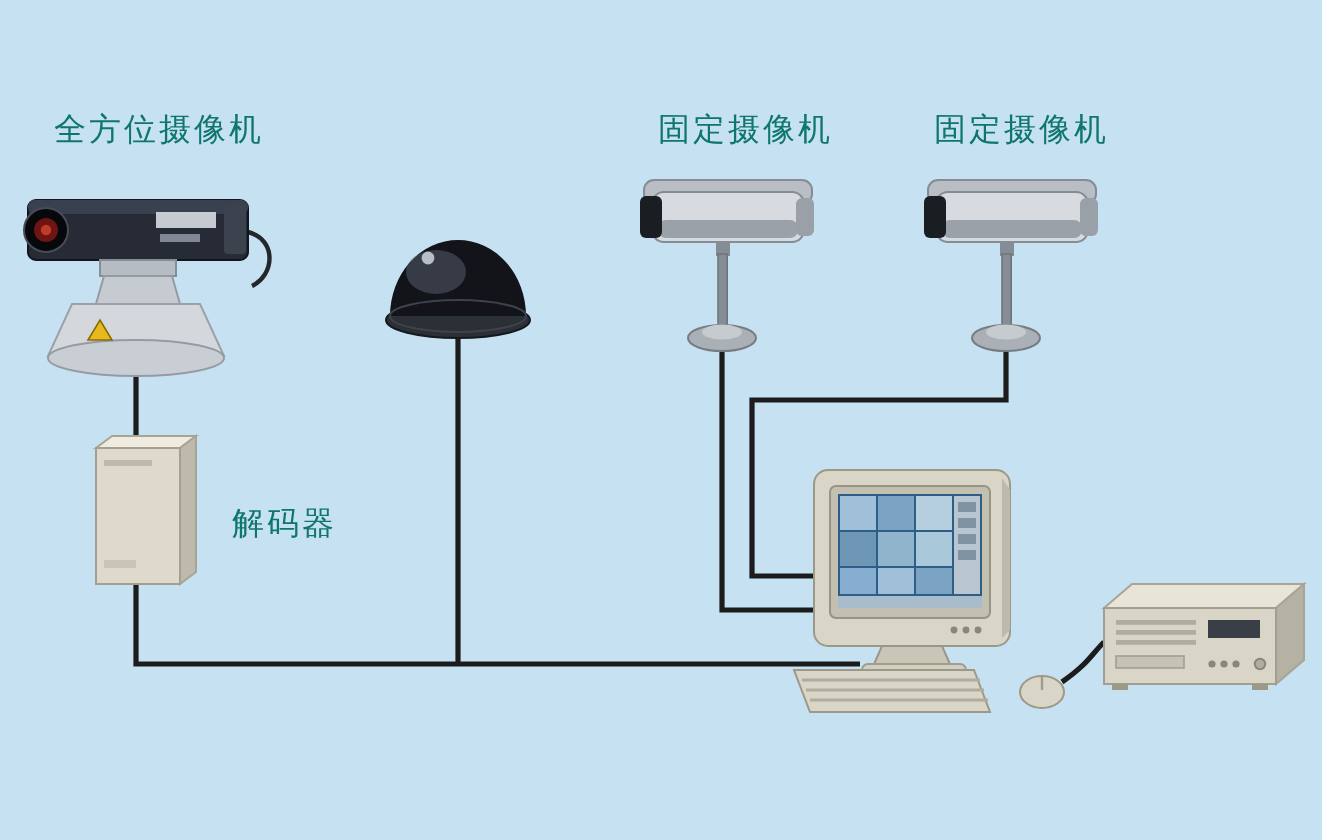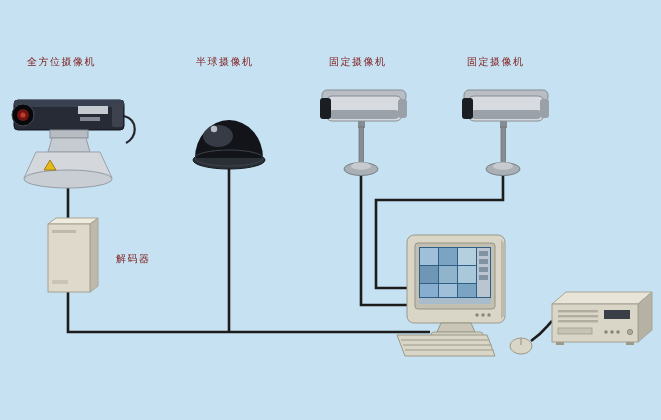--- a/index.html
+++ b/index.html
@@ -3,21 +3,21 @@
 <meta charset="utf-8">
 <style>
   * { margin:0; padding:0; box-sizing:border-box; }
   html,body { width:100%; height:100%; }
   body { background:#9db6c6; font-family:"Liberation Serif", serif; }
   #canvas {
     position:relative; width:661px; height:420px;
     background:#c6e2f2; overflow:hidden;
   }
   .label {
-    position:absolute; color:#7f1d1d; font-size:10px;
+    position:absolute; color:#0f766e; font-size:16px;
     letter-spacing:1.5px; white-space:nowrap;
     font-family:"Liberation Serif","DejaVu Serif",serif;
   }
   .dev { position:absolute; display:block; }
   #wires { position:absolute; left:0; top:0; }
   .wire { fill:none; stroke:#1c1c1c; stroke-width:2.6; stroke-linejoin:miter; }
   .cable { fill:none; stroke:#23262b; stroke-width:2.2; }
 </style>
 </head>
 <body>
@@ -141,18 +141,17 @@
     <rect x="58" y="24" width="26" height="9" fill="#3a3e46"></rect>
     <circle cx="60" cy="46" r="1.8" fill="#8a8678"></circle>
     <circle cx="66" cy="46" r="1.8" fill="#8a8678"></circle>
     <circle cx="72" cy="46" r="1.8" fill="#8a8678"></circle>
     <circle cx="84" cy="46" r="2.6" fill="#b0aca0" stroke="#8a8678"></circle>
     <rect x="10" y="56" width="8" height="3" fill="#9d9989"></rect>
     <rect x="80" y="56" width="8" height="3" fill="#9d9989"></rect>
   </svg>
 
   <div class="label" style="left:27px;top:55px">全方位摄像机</div>
-  <div class="label" style="left:196px;top:55px">半球摄像机</div>
   <div class="label" style="left:329px;top:55px">固定摄像机</div>
   <div class="label" style="left:467px;top:55px">固定摄像机</div>
   <div class="label" style="left:116px;top:252px">解码器</div>
 
 </div>
 
 </body></html>

